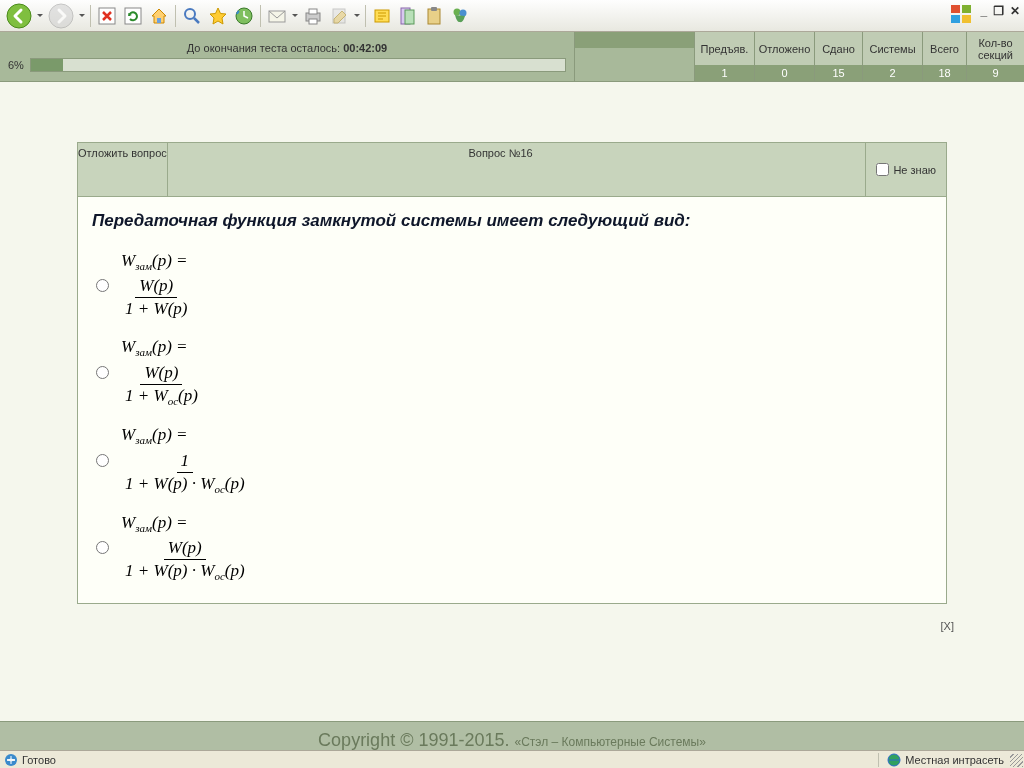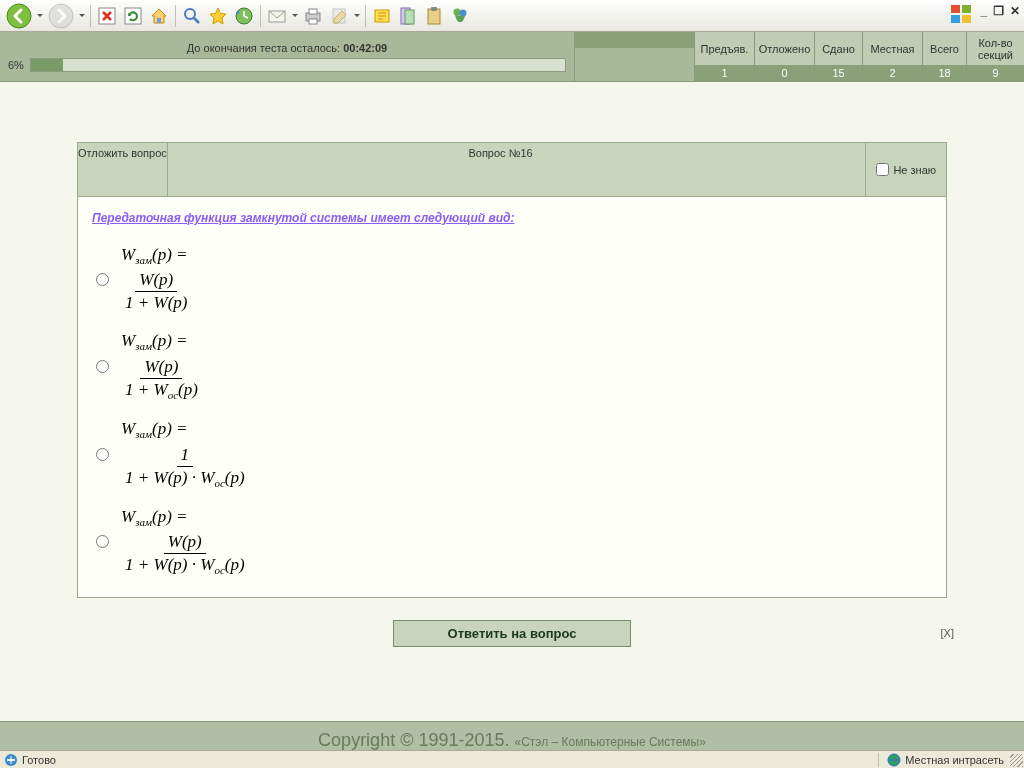--- a/index.html
+++ b/index.html
@@ -30,21 +30,21 @@
 
 
 .page { background: #f5f7ed; height: 668px; padding-top: 60px; }
 .qcard { width: 870px; margin: 0 auto; }
 .qheader { display: flex; background: #c8d4bc; border: 1px solid #9aaa8c; }
 .qh-postpone { padding: 4px 0; border-right: 1px solid #9aaa8c; color: #333; cursor: pointer; }
 .qh-title { flex: 1; text-align: center; padding: 4px; color: #333; }
 .qh-dk { padding: 20px 10px; border-left: 1px solid #9aaa8c; display: flex; align-items: center; gap: 4px; color: #333; margin-left: 32px; }
 .qh-dk input { margin: 0; }
 .qbody { background: #fefff8; border: 1px solid #9aaa8c; border-top: none; padding: 14px 14px 20px 14px; }
-.qtext { color: #8b5cf6; font-weight: bold; font-style: italic; font-size: 12px; margin-bottom: 20px; text-decoration: underline; }
+.qtext { color: #0f172a; font-weight: bold; font-style: italic; font-size: 17px; margin-bottom: 20px; }
 .options { display: flex; flex-direction: column; gap: 18px; }
 .opt { display: flex; align-items: center; gap: 12px; }
 .opt input { margin-left: 4px; }
 .formula { font-family: 'Times New Roman', serif; font-size: 17px; font-style: italic; display: flex; align-items: flex-start; gap: 4px; flex-direction: column; }
 .frac { display: inline-flex; flex-direction: column; align-items: center; font-style: italic; }
 .frac .num { border-bottom: 1px solid #000; padding: 0 4px 1px 4px; }
 .frac .den { padding: 1px 4px 0 4px; }
 .sub { font-size: 11px; vertical-align: sub; font-style: italic; }
 
 .answer-row { display: flex; align-items: center; justify-content: center; margin-top: 22px; position: relative; }
@@ -208,21 +208,21 @@
       </div>
       <div class="stat-cell" style="width: 60px;">
         <div class="stat-head">Отложено</div>
         <div class="stat-val">0</div>
       </div>
       <div class="stat-cell" style="width: 48px;">
         <div class="stat-head">Сдано</div>
         <div class="stat-val">15</div>
       </div>
       <div class="stat-cell" style="width: 60px;">
-        <div class="stat-head">Местная</div>
+        <div class="stat-head">Системы</div>
         <div class="stat-val">2</div>
       </div>
       <div class="stat-cell" style="width: 44px;">
         <div class="stat-head">Всего</div>
         <div class="stat-val">18</div>
       </div>
       <div class="stat-cell" style="width: 58px;">
         <div class="stat-head">Кол-во секций</div>
         <div class="stat-val">9</div>
       </div>
@@ -279,21 +279,20 @@
       <span class="frac">
                 <span class="num">W(p)</span>
                 <span class="den">1 + W(p) · W<span class="sub">ос</span>(p)</span>
               </span>
     </span>
           </div>
         </div>
     </div>
   </div>
   <div class="answer-row">
-    <button class="answer-btn">Ответить на вопрос</button>
     <span class="x-link">[X]</span>
   </div>
 </div>
 
 <div class="copy-band">
   <div class="copy-text">
     <span>Copyright  © 1991-2015. </span><span class="copy-small">«Стэл – Компьютерные Системы»</span>
   </div>
 </div>
 

